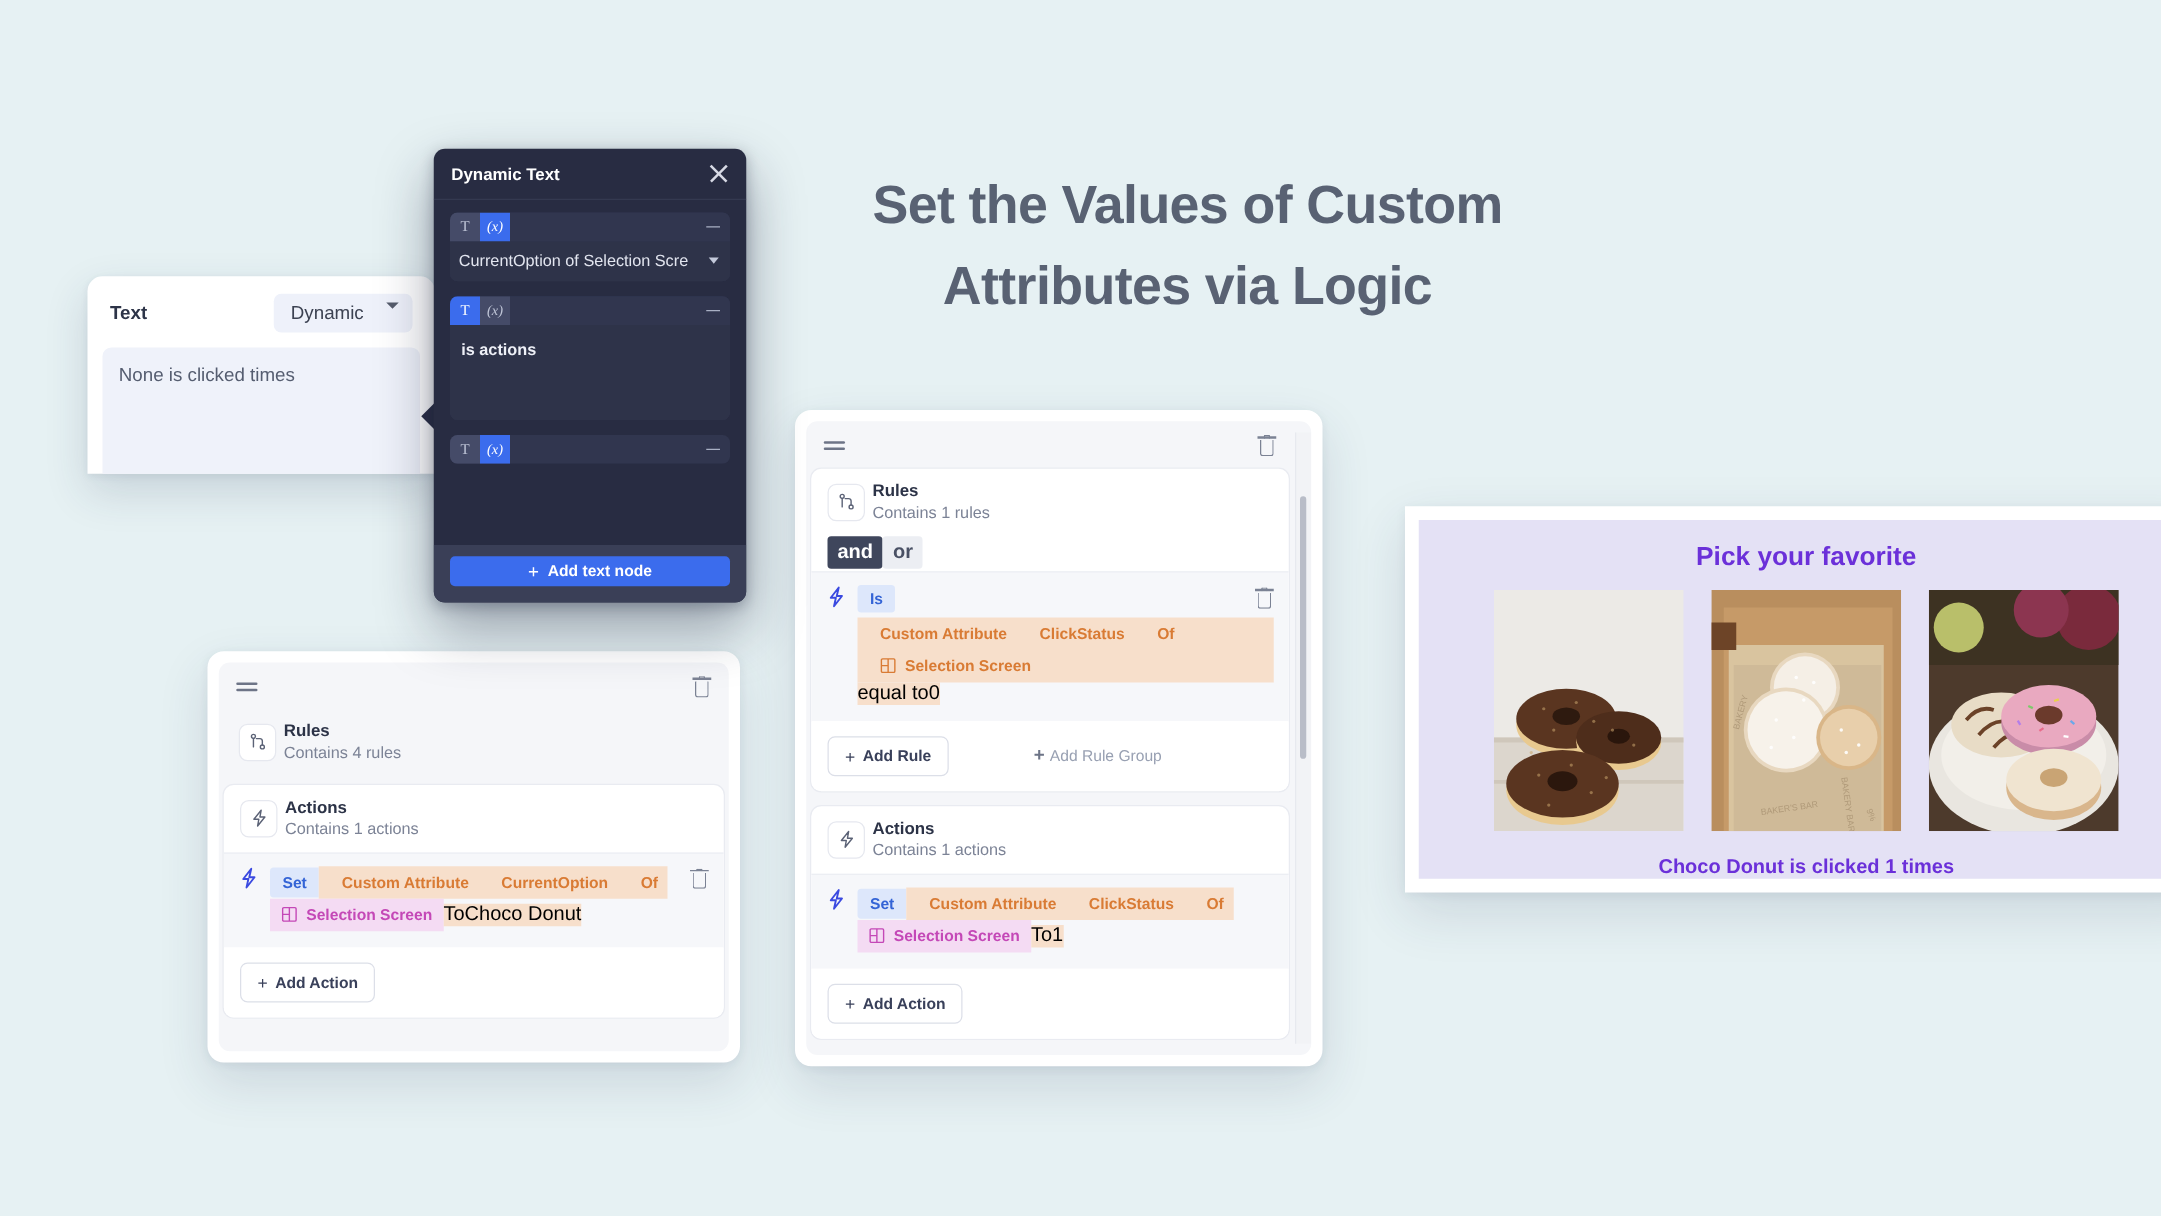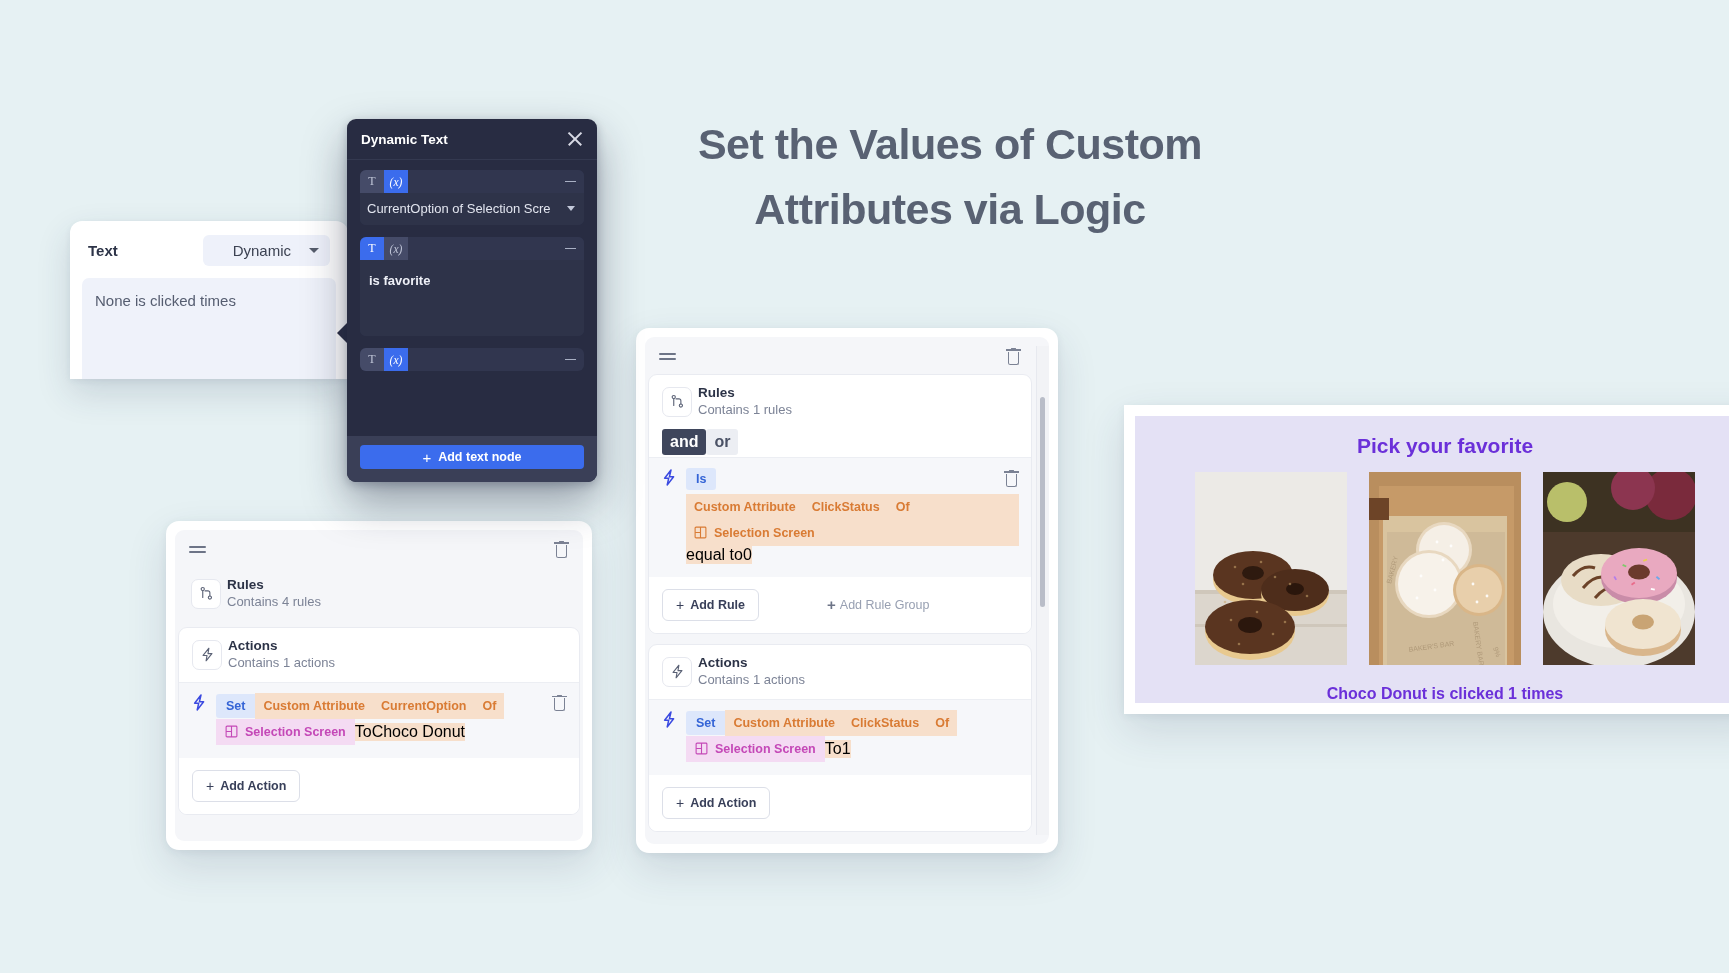--- a/index.html
+++ b/index.html
@@ -9,21 +9,21 @@
     font-family: "Liberation Sans", sans-serif;
     position: relative;
     overflow: hidden;
     -webkit-font-smoothing: antialiased;
   }
   .canvas { position: relative; width: 1729px; height: 973px; }
 
   
   #headline {
     position: absolute;
-    left: 640px; top: 112px; width: 620px;
+    left: 640px; top: 132px; width: 620px;
     text-align: center;
     font-size: 43px;
     font-weight: bold;
     line-height: 1.52;
     letter-spacing: -0.5px;
     color: #596273;
   }
 
   
   #text-panel {
@@ -35,22 +35,22 @@
     box-shadow: 0 14px 34px rgba(40,55,90,0.16), 0 2px 6px rgba(40,55,90,0.07);
     overflow: hidden;
   }
   #text-panel .tp-head {
     display: flex; align-items: center; justify-content: space-between;
     padding: 14px 18px 10px 18px;
   }
   #text-panel .tp-label { font-size: 15px; font-weight: bold; color: #2d3448; }
   #text-panel .tp-select {
     background: #eef1fa; border-radius: 6px;
-    display: flex; align-items: center; gap: 18px;
-    padding: 7px 11px 7px 30px;
+    display: flex; align-items: flex-start; gap: 18px;
+    padding: 7px 11px 7px 14px;
     min-width: 88px; justify-content: space-between;
   }
   #text-panel .tp-select span { font-size: 15px; color: #3c4252; }
   .caret-dn { width: 0; height: 0; border-left: 5px solid transparent; border-right: 5px solid transparent; border-top: 5px solid #555c6b; }
   #text-panel .tp-body {
     margin: 2px 12px 0 12px;
     background: #eff2fa;
     border-radius: 7px 7px 0 0;
     height: 100%;
     padding: 14px 13px;
@@ -168,21 +168,21 @@
   .andor .on { background: #3f465c; color: #ffffff; }
   .andor .off { background: #eceef3; color: #4a5165; }
 
   .rule-row { background: #f6f7fa; border-top: 1px solid #eceef3; padding: 10px 12px 13px 12px; display: flex; gap: 9px; align-items: flex-start; }
   .bolt { flex: 0 0 auto; width: 16px; height: 19px; }
   .rule-body { flex: 1; }
   .rule-top { display: flex; align-items: center; justify-content: space-between; }
   .chip-is { background: #dde7fb; color: #3464d6; font-size: 12.5px; font-weight: bold; padding: 4px 10px; border-radius: 3px; }
   .chip-set { background: #dde7fb; color: #3464d6; font-size: 12.5px; font-weight: bold; padding: 5px 10px; border-radius: 3px 0 0 3px; }
   .orange-block { background: #f7dfcb; display: flex; flex-wrap: wrap; align-items: center; }
-  .orange-block .o { color: #d97b34; font-size: 12.5px; font-weight: bold; padding: 6px 8px; white-space: nowrap; }
+  .orange-block .o { color: #d97b34; font-size: 12.5px; font-weight: bold; padding: 6px 8px; white-space: nowrap; margin-left: 10px; }
   .pill-row { display: flex; flex-wrap: wrap; align-items: center; }
   .pill-screen {
     background: #f4dbf3; color: #c448b7; font-size: 12.5px; font-weight: bold;
     display: flex; align-items: center; gap: 7px; padding: 6px 9px; white-space: nowrap;
   }
   .grid-icon { width: 13px; height: 13px; flex: 0 0 auto; }
   .orange-inline { background: #f7dfcb; display: flex; align-items: center; }
   .eqrow { background: #f7dfcb; display: inline-flex; align-items: center; width: max-content; }
 
   .foot-btns { background: #ffffff; display: flex; align-items: center; padding: 12px 13px; }
@@ -266,21 +266,21 @@
         </div>
       </div>
 
       <div class="tnode">
         <div class="tnode-head">
           <div class="tg t-glyph on">T</div>
           <div class="tg x-glyph off">(x)</div>
           <div class="minus"></div>
         </div>
         <div class="tnode-text">
-          <span>is favorite</span>
+          <span>is actions</span>
         </div>
       </div>
 
       <div class="tnode">
         <div class="tnode-head">
           <div class="tg t-glyph off">T</div>
           <div class="tg x-glyph on">(x)</div>
           <div class="minus"></div>
         </div>
       </div>

